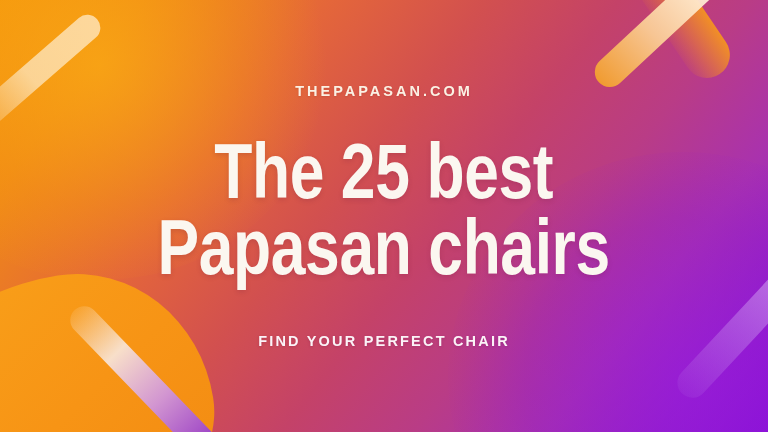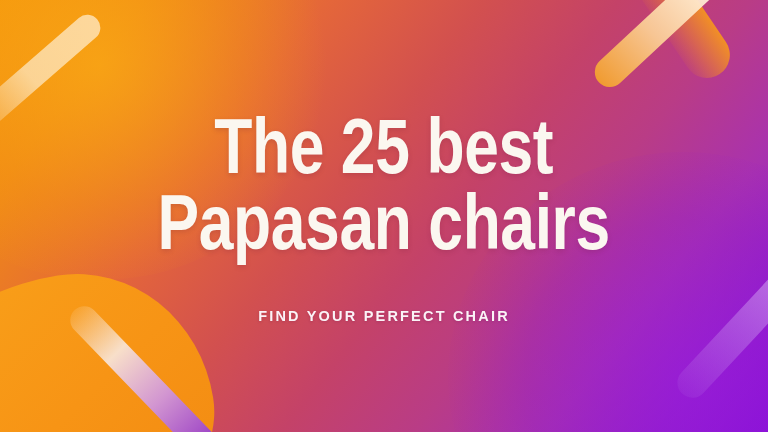--- a/index.html
+++ b/index.html
@@ -208,20 +208,21 @@
   <div class="bar bar-tr-back"></div>
   <div class="bar bar-tr-front"></div>
   <div class="bar bar-tl"></div>
 
   <div class="blob"></div>
   <div class="bar bar-bl"></div>
   <div class="bar bar-br"></div>
 
   <div class="content">
 
+    <div class="eyebrow">THEPAPASAN.COM</div>
 
     <h1 class="headline">
       <span class="headline-line">The 25 best</span>
       <span class="headline-line">Papasan chairs</span>
     </h1>
 
     <div class="subline">FIND YOUR PERFECT CHAIR</div>
 
   </div>
 </div>

